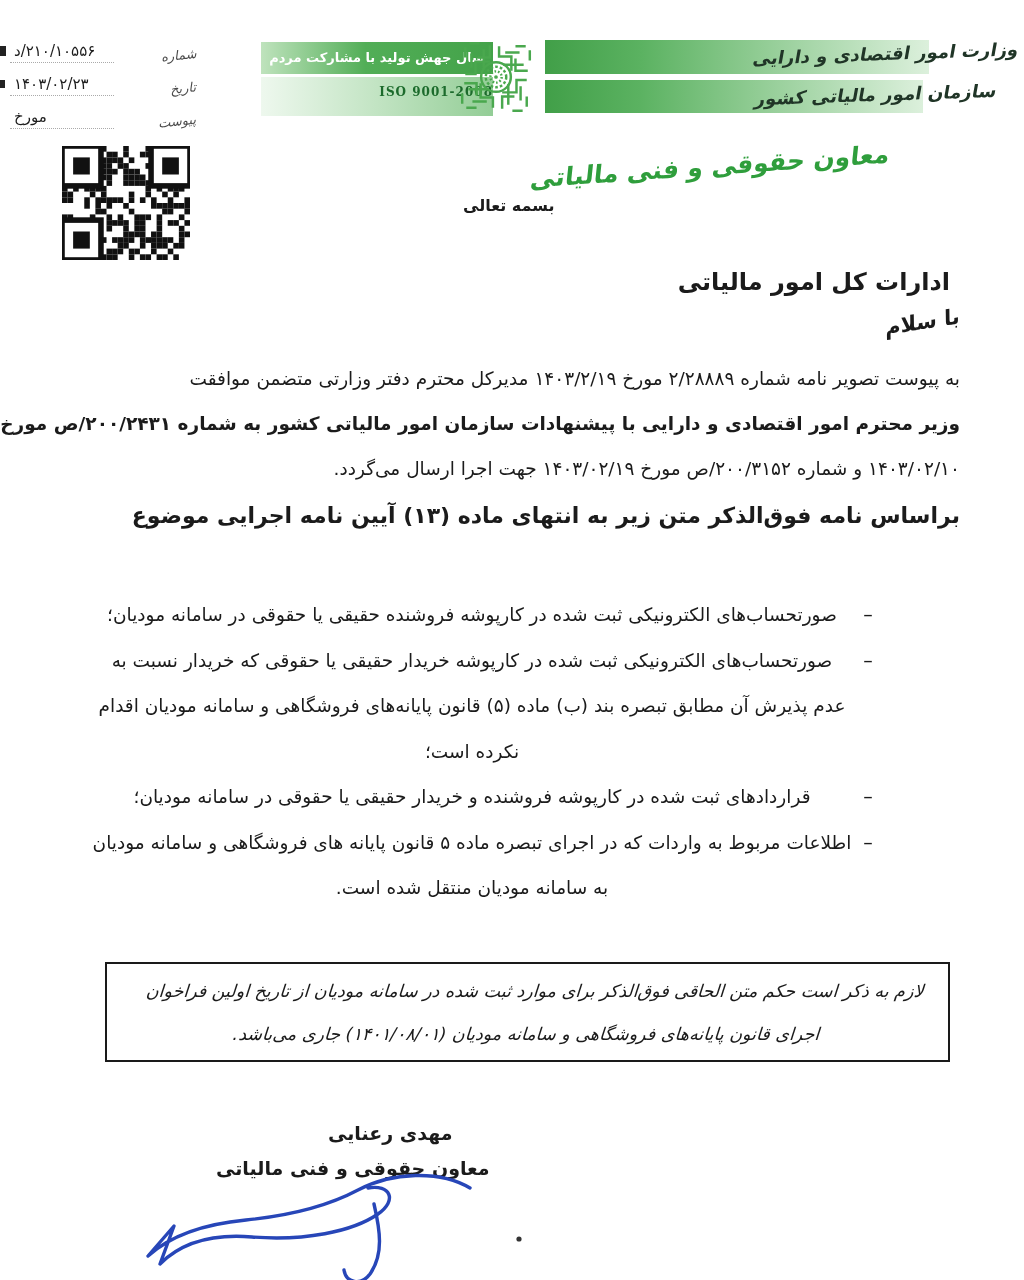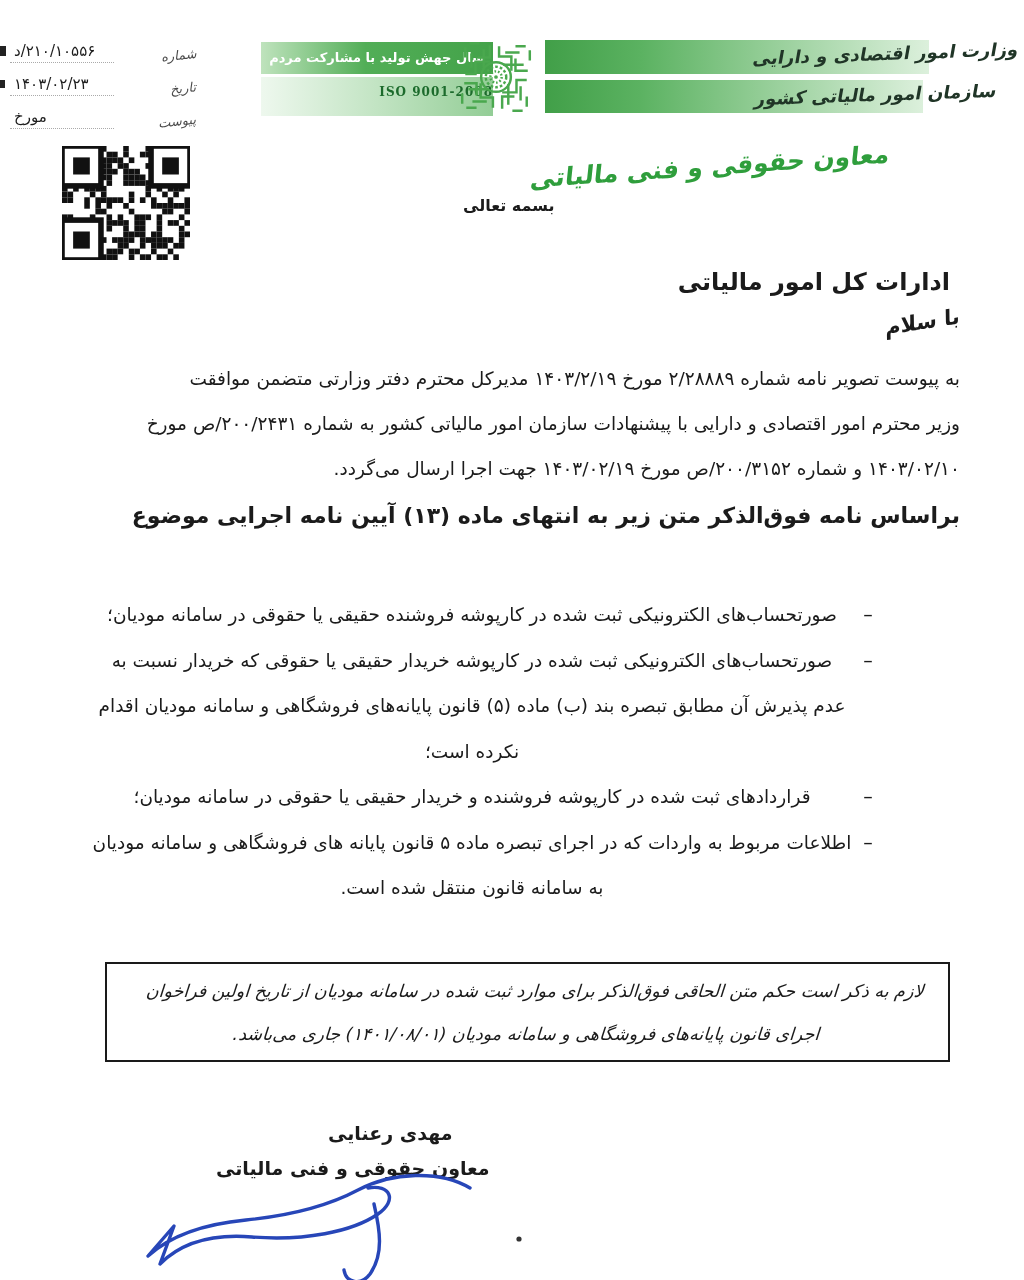--- a/index.html
+++ b/index.html
@@ -300,21 +300,21 @@
   <div class="hdr-callig ministry">وزارت امور اقتصادی و دارایی</div>
   <div class="hdr-callig organization">سازمان امور مالیاتی کشور</div>
 
   <div class="besmeleh">بسمه تعالی</div>
   <div class="deputy-call">معاون حقوقی و فنی مالیاتی</div>
   <div class="recipient">ادارات کل امور مالیاتی</div>
   <div class="salutation">با سلام</div>
 
   <div class="para">
     <div class="pline fit" style="transform: scaleX(1); transform-origin: right center;">به پیوست تصویر نامه شماره ۲/۲۸۸۸۹ مورخ ۱۴۰۳/۲/۱۹ مدیرکل محترم دفتر وزارتی متضمن موافقت</div>
-    <div class="pline fit" style="transform: scaleX(1); transform-origin: right center;">وزیر محترم امور اقتصادی و دارایی با پیشنهادات سازمان امور مالیاتی کشور به شماره ۲۰۰/۲۴۳۱/ص مورخ</div>
+    <div class="pline fit" style="transform: scaleX(1); transform-origin: right center; font-weight: bold;">وزیر محترم امور اقتصادی و دارایی با پیشنهادات سازمان امور مالیاتی کشور به شماره ۲۰۰/۲۴۳۱/ص مورخ</div>
     <div class="pline">۱۴۰۳/۰۲/۱۰ و شماره ۲۰۰/۳۱۵۲/ص مورخ ۱۴۰۳/۰۲/۱۹ جهت اجرا ارسال می‌گردد.</div>
   </div>
 
   <div class="heading">
     <div class="hline fit" style="transform: scaleX(1); transform-origin: right center;">براساس نامه فوق‌الذکر متن زیر به انتهای ماده (۱۳) آیین نامه اجرایی موضوع</div>
   </div>
 
   <div class="bullets">
     <div class="bullet">
       <span class="marker">–</span>
@@ -333,21 +333,21 @@
     <div class="bullet">
       <span class="marker">–</span>
       <div class="btxt">
         <div class="bl fit" style="transform: scaleX(1); transform-origin: right center;">قراردادهای ثبت شده در کارپوشه فروشنده و خریدار حقیقی یا حقوقی در سامانه مودیان؛</div>
       </div>
     </div>
     <div class="bullet">
       <span class="marker">–</span>
       <div class="btxt">
         <div class="bl fit" style="transform: scaleX(1); transform-origin: right center;">اطلاعات مربوط به واردات که در اجرای تبصره ماده ۵ قانون پایانه های فروشگاهی و سامانه مودیان</div>
-        <div class="bl">به سامانه قانون منتقل شده است.</div>
+        <div class="bl">به سامانه مودیان منتقل شده است.</div>
       </div>
     </div>
   </div>
 
   <div class="notebox">
     <div class="note-inner">
       <div class="nline fit" style="transform: scaleX(1); transform-origin: right center;">لازم به ذکر است حکم متن الحاقی فوق‌الذکر برای موارد ثبت شده در سامانه مودیان از تاریخ اولین فراخوان</div>
       <div class="nline center">اجرای قانون پایانه‌های فروشگاهی و سامانه مودیان (۱۴۰۱/۰۸/۰۱) جاری می‌باشد.</div>
     </div>
   </div>

